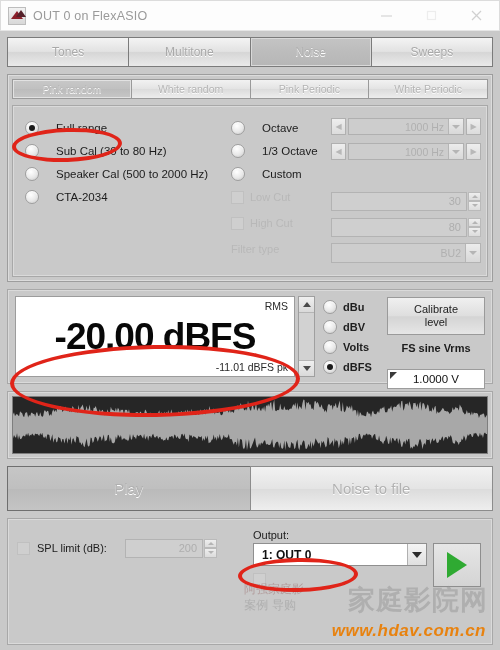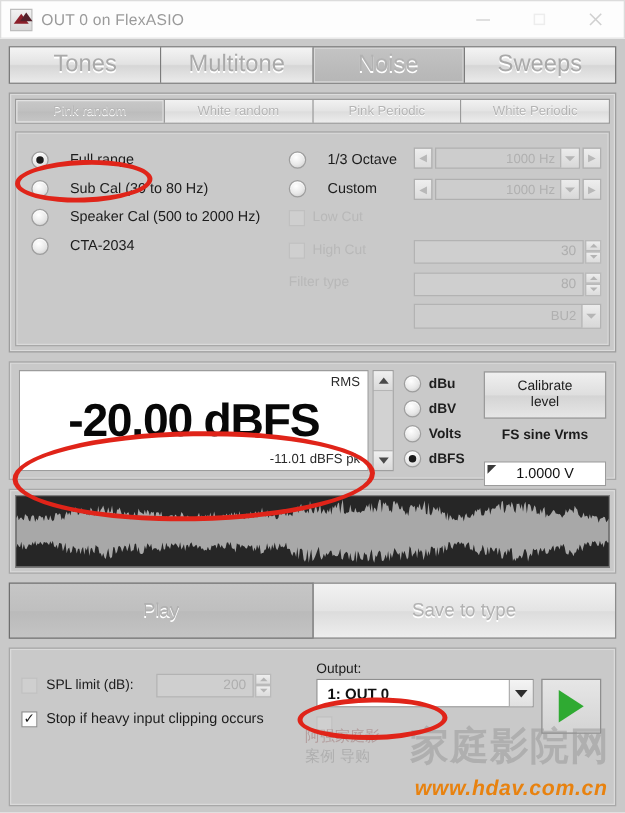--- a/index.html
+++ b/index.html
@@ -60,21 +60,21 @@
   }
 
   
   .tabs {
     display: flex; height: 30px; min-height: 30px;
     border: 1px solid #7b7b7b;
     background: #b9b9b9;
   }
   .tab {
     flex: 1; display: flex; align-items: center; justify-content: center;
-    font-size: 19px; color: #a9a9a9;
+    font-size: 12px; color: #a9a9a9;
     background: linear-gradient(#f4f4f4 0%, #e2e2e2 48%, #d6d6d6 52%, #eaeaea 100%);
     border-right: 1px solid #7b7b7b;
     text-shadow: 0 1px 0 #ffffff;
   }
   .tab:last-child { border-right: none; }
   .tab.active {
     background: linear-gradient(#c4c4c4 0%, #bcbcbc 50%, #b6b6b6 100%);
     color: #b2b2b2;
     box-shadow: inset 0 0 0 1px #d9d9d9;
   }
@@ -304,21 +304,21 @@
   
   .anno { position:absolute; border:4px solid #e02419; border-radius:50%; pointer-events:none; }
   #anno-fullrange { left:12px; top:128px; width:110px; height:34px; transform: rotate(-2deg); }
   #anno-level     { left:10px; top:345px; width:290px; height:72px; transform: rotate(-1deg); }
   #anno-output    { left:238px; top:558px; width:120px; height:34px; transform: rotate(-1deg); }
 
   
   .wm { position:absolute; pointer-events:none; }
   #wm-cn {
     right:4px; bottom:26px;
-    font-size:31px; font-weight:bold; color:rgba(150,150,150,.5);
+    font-size:27px; font-weight:bold; color:rgba(150,150,150,.5);
     letter-spacing:1px; font-family:Liberation Serif, serif;
   }
   #wm-url {
     right:6px; bottom:3px;
     font-size:17px; font-weight:bold; font-style:italic; color:#e8820f;
     letter-spacing:.5px;
   }
   #wm-small1 { right:188px; bottom:46px; font-size:12px; color:rgba(160,120,120,.55); font-family:"DejaVu Sans", sans-serif; }
   #wm-small2 { right:196px; bottom:30px; font-size:12px; color:rgba(150,150,150,.5); font-family:"DejaVu Sans", sans-serif; }
 </style>
@@ -383,20 +383,24 @@
             <span class="rb"></span>
             <span class="rlabel">Speaker Cal (500 to 2000 Hz)</span>
           </div>
           <div class="radio-row">
             <span class="rb"></span>
             <span class="rlabel">CTA-2034</span>
           </div>
         </div>
 
         <div class="col-mid">
+          <div class="radio-row">
+            <span class="rb"></span>
+            <span class="rlabel">Octave</span>
+          </div>
           <div class="radio-row">
             <span class="rb"></span>
             <span class="rlabel">1/3 Octave</span>
           </div>
           <div class="radio-row">
             <span class="rb"></span>
             <span class="rlabel">Custom</span>
           </div>
           <div class="cutrow">
             <span class="chk"></span>
@@ -523,42 +527,38 @@
     </div>
 
     <div class="wavewrap">
       <svg class="wave" viewBox="0 0 470 54" preserveAspectRatio="none">
         <path id="wavepath" fill="#a8a8a8" d="M0,16.90 L1,14.60 L2,18.56 L3,16.87 L4,16.44 L5,17.70 L6,18.58 L7,13.70 L8,14.88 L9,15.46 L10,18.44 L11,19.46 L12,15.65 L13,14.74 L14,14.98 L15,19.80 L16,17.09 L17,18.64 L18,15.09 L19,15.17 L20,16.31 L21,16.06 L22,19.00 L23,15.11 L24,14.77 L25,18.01 L26,18.37 L27,14.70 L28,18.09 L29,19.22 L30,18.18 L31,13.10 L32,12.95 L33,14.63 L34,13.30 L35,13.69 L36,18.39 L37,16.42 L38,18.18 L39,14.07 L40,11.76 L41,14.53 L42,12.27 L43,14.81 L44,9.96 L45,12.13 L46,11.61 L47,8.58 L48,9.94 L49,14.57 L50,13.28 L51,9.83 L52,9.52 L53,12.88 L54,13.66 L55,13.25 L56,14.20 L57,13.61 L58,14.81 L59,8.71 L60,10.19 L61,14.29 L62,14.82 L63,13.94 L64,15.10 L65,7.36 L66,13.12 L67,10.36 L68,9.21 L69,7.19 L70,10.57 L71,14.13 L72,12.59 L73,8.47 L74,12.71 L75,11.80 L76,7.18 L77,14.16 L78,12.59 L79,16.18 L80,10.30 L81,10.51 L82,8.59 L83,11.68 L84,14.77 L85,15.39 L86,11.80 L87,14.38 L88,12.96 L89,12.32 L90,15.43 L91,17.93 L92,14.49 L93,14.75 L94,11.90 L95,17.35 L96,15.85 L97,9.40 L98,12.03 L99,12.46 L100,13.09 L101,14.07 L102,10.43 L103,13.93 L104,10.44 L105,11.81 L106,14.88 L107,11.97 L108,12.66 L109,11.96 L110,17.47 L111,12.45 L112,12.25 L113,12.56 L114,15.09 L115,11.73 L116,16.98 L117,16.74 L118,18.36 L119,15.10 L120,18.18 L121,15.68 L122,14.81 L123,14.71 L124,14.67 L125,17.77 L126,14.04 L127,14.77 L128,17.82 L129,16.14 L130,16.37 L131,12.12 L132,13.26 L133,15.86 L134,17.90 L135,16.08 L136,14.89 L137,16.11 L138,19.15 L139,15.80 L140,18.83 L141,16.40 L142,17.82 L143,18.89 L144,15.07 L145,12.75 L146,17.55 L147,14.81 L148,15.62 L149,18.18 L150,14.08 L151,17.53 L152,14.22 L153,16.39 L154,12.46 L155,17.97 L156,16.21 L157,11.79 L158,16.31 L159,16.78 L160,16.22 L161,17.13 L162,14.95 L163,16.88 L164,14.09 L165,14.79 L166,14.98 L167,13.29 L168,16.29 L169,13.97 L170,14.74 L171,12.54 L172,17.67 L173,12.14 L174,14.73 L175,13.06 L176,17.33 L177,11.31 L178,16.55 L179,14.13 L180,16.90 L181,17.40 L182,16.85 L183,12.87 L184,17.26 L185,16.40 L186,11.79 L187,15.01 L188,16.97 L189,12.94 L190,11.66 L191,17.05 L192,11.43 L193,15.34 L194,13.21 L195,8.73 L196,15.29 L197,13.82 L198,15.90 L199,10.60 L200,16.82 L201,14.38 L202,15.15 L203,15.48 L204,14.92 L205,14.38 L206,17.47 L207,17.71 L208,16.31 L209,11.38 L210,14.26 L211,13.56 L212,10.31 L213,13.08 L214,15.16 L215,12.29 L216,15.29 L217,13.64 L218,14.54 L219,15.35 L220,10.07 L221,10.83 L222,10.14 L223,7.69 L224,13.08 L225,8.11 L226,5.79 L227,11.46 L228,9.19 L229,12.39 L230,12.96 L231,10.99 L232,13.22 L233,3.46 L234,9.51 L235,12.49 L236,13.23 L237,8.55 L238,8.06 L239,12.77 L240,10.67 L241,5.42 L242,13.60 L243,11.61 L244,9.79 L245,12.29 L246,13.77 L247,10.16 L248,12.57 L249,8.65 L250,14.20 L251,7.70 L252,9.17 L253,6.59 L254,9.33 L255,5.71 L256,4.86 L257,13.56 L258,6.50 L259,2.33 L260,12.98 L261,13.69 L262,12.54 L263,12.79 L264,12.02 L265,6.38 L266,11.80 L267,12.03 L268,12.55 L269,8.79 L270,12.16 L271,12.48 L272,11.73 L273,12.98 L274,11.79 L275,11.16 L276,11.64 L277,9.06 L278,6.70 L279,8.74 L280,5.41 L281,12.02 L282,5.14 L283,12.64 L284,8.69 L285,9.60 L286,11.87 L287,5.93 L288,2.49 L289,2.83 L290,12.55 L291,4.65 L292,6.27 L293,4.55 L294,7.46 L295,6.92 L296,11.49 L297,10.88 L298,12.81 L299,4.29 L300,3.74 L301,6.52 L302,4.48 L303,6.77 L304,9.96 L305,9.99 L306,7.09 L307,11.02 L308,11.56 L309,14.45 L310,12.20 L311,15.21 L312,8.64 L313,6.81 L314,7.18 L315,8.56 L316,7.36 L317,12.42 L318,7.87 L319,9.08 L320,5.53 L321,10.27 L322,10.46 L323,6.87 L324,3.37 L325,13.50 L326,14.07 L327,4.88 L328,13.77 L329,14.82 L330,12.26 L331,8.11 L332,9.55 L333,10.86 L334,8.43 L335,12.00 L336,7.76 L337,14.20 L338,12.01 L339,12.97 L340,12.56 L341,18.25 L342,12.36 L343,19.18 L344,14.49 L345,15.80 L346,18.12 L347,17.00 L348,18.43 L349,18.14 L350,18.74 L351,14.05 L352,14.62 L353,16.74 L354,15.50 L355,19.44 L356,14.81 L357,13.11 L358,16.20 L359,16.39 L360,16.82 L361,14.85 L362,13.44 L363,15.65 L364,10.50 L365,12.08 L366,10.08 L367,10.73 L368,9.04 L369,14.73 L370,14.77 L371,14.75 L372,10.97 L373,11.43 L374,10.64 L375,8.28 L376,14.20 L377,10.10 L378,9.17 L379,9.68 L380,9.40 L381,7.44 L382,7.21 L383,5.78 L384,11.01 L385,4.17 L386,3.60 L387,13.18 L388,11.10 L389,6.60 L390,7.02 L391,5.86 L392,8.60 L393,4.20 L394,6.88 L395,11.36 L396,12.88 L397,5.80 L398,6.02 L399,5.61 L400,9.82 L401,5.95 L402,11.91 L403,6.19 L404,4.28 L405,13.23 L406,6.20 L407,5.89 L408,7.40 L409,11.93 L410,10.58 L411,6.92 L412,8.48 L413,13.91 L414,12.94 L415,14.28 L416,9.91 L417,13.36 L418,9.63 L419,8.33 L420,16.50 L421,13.74 L422,15.45 L423,14.78 L424,13.72 L425,12.21 L426,10.59 L427,11.27 L428,13.39 L429,13.47 L430,13.97 L431,13.74 L432,14.63 L433,16.49 L434,15.05 L435,14.34 L436,10.00 L437,12.75 L438,11.61 L439,9.48 L440,10.73 L441,10.71 L442,13.15 L443,7.24 L444,9.25 L445,10.26 L446,14.23 L447,15.44 L448,16.80 L449,15.86 L450,12.49 L451,15.91 L452,15.05 L453,15.31 L454,17.83 L455,13.96 L456,17.33 L457,14.84 L458,15.33 L459,15.63 L460,15.31 L461,16.30 L462,20.36 L463,17.54 L464,16.96 L465,16.83 L466,15.88 L467,16.23 L468,20.01 L469,18.88 L470,17.19 L470,35.65 L469,35.77 L468,34.19 L467,35.13 L466,39.45 L465,36.00 L464,37.58 L463,34.41 L462,38.11 L461,38.09 L460,36.13 L459,34.54 L458,35.47 L457,34.78 L456,38.66 L455,38.30 L454,35.82 L453,35.43 L452,37.70 L451,35.88 L450,38.74 L449,42.40 L448,39.06 L447,37.23 L446,41.80 L445,40.01 L444,43.45 L443,43.44 L442,46.32 L441,43.92 L440,43.00 L439,41.36 L438,45.00 L437,44.81 L436,43.97 L435,39.07 L434,36.57 L433,39.03 L432,37.29 L431,41.09 L430,38.74 L429,38.57 L428,39.18 L427,42.66 L426,37.90 L425,39.35 L424,41.65 L423,40.71 L422,43.74 L421,44.46 L420,43.98 L419,39.66 L418,41.82 L417,42.55 L416,39.74 L415,41.77 L414,45.87 L413,40.76 L412,41.38 L411,41.48 L410,40.38 L409,46.33 L408,44.26 L407,46.08 L406,50.41 L405,43.87 L404,40.83 L403,41.00 L402,45.04 L401,47.94 L400,46.00 L399,45.63 L398,48.30 L397,47.48 L396,49.99 L395,47.91 L394,49.95 L393,40.14 L392,40.40 L391,43.37 L390,40.52 L389,45.75 L388,42.18 L387,43.81 L386,48.03 L385,47.99 L384,42.68 L383,39.74 L382,45.24 L381,39.66 L380,40.22 L379,42.74 L378,41.73 L377,39.78 L376,39.57 L375,44.95 L374,38.93 L373,45.18 L372,45.09 L371,40.42 L370,37.41 L369,41.69 L368,42.61 L367,45.55 L366,43.74 L365,42.72 L364,42.48 L363,37.13 L362,42.05 L361,40.98 L360,41.00 L359,35.50 L358,36.19 L357,37.49 L356,40.19 L355,36.49 L354,36.63 L353,35.48 L352,37.19 L351,35.08 L350,35.72 L349,37.41 L348,36.08 L347,37.41 L346,40.64 L345,39.42 L344,35.59 L343,35.33 L342,40.80 L341,41.94 L340,37.49 L339,44.43 L338,38.25 L337,39.88 L336,39.65 L335,45.63 L334,39.11 L333,46.70 L332,39.95 L331,40.30 L330,38.94 L329,38.93 L328,45.74 L327,42.21 L326,46.52 L325,40.44 L324,45.75 L323,49.33 L322,43.19 L321,41.49 L320,43.43 L319,39.89 L318,47.87 L317,41.62 L316,43.69 L315,44.80 L314,46.61 L313,40.03 L312,38.51 L311,47.33 L310,48.76 L309,45.55 L308,42.08 L307,44.63 L306,42.15 L305,49.54 L304,43.62 L303,45.14 L302,43.58 L301,41.67 L300,39.84 L299,44.45 L298,47.69 L297,43.49 L296,50.13 L295,42.19 L294,48.13 L293,44.99 L292,48.41 L291,50.23 L290,49.59 L289,42.98 L288,41.80 L287,43.59 L286,46.90 L285,45.45 L284,51.29 L283,48.84 L282,40.92 L281,43.67 L280,49.00 L279,50.38 L278,44.92 L277,44.84 L276,43.19 L275,49.00 L274,49.05 L273,47.99 L272,44.57 L271,42.26 L270,51.30 L269,41.84 L268,48.99 L267,50.13 L266,48.96 L265,43.70 L264,49.06 L263,43.94 L262,42.87 L261,43.65 L260,44.99 L259,48.91 L258,48.30 L257,40.55 L256,44.21 L255,46.14 L254,46.38 L253,46.07 L252,45.20 L251,46.11 L250,42.04 L249,42.05 L248,44.01 L247,45.23 L246,43.70 L245,46.94 L244,44.32 L243,47.71 L242,48.96 L241,45.92 L240,38.94 L239,41.41 L238,44.16 L237,46.62 L236,48.88 L235,49.97 L234,40.82 L233,45.86 L232,51.38 L231,40.79 L230,48.16 L229,50.46 L228,48.86 L227,41.55 L226,40.38 L225,40.87 L224,48.74 L223,39.39 L222,46.85 L221,43.39 L220,43.07 L219,46.02 L218,43.96 L217,40.77 L216,40.59 L215,40.64 L214,35.63 L213,38.48 L212,39.46 L211,38.59 L210,39.28 L209,36.41 L208,39.51 L207,41.65 L206,39.99 L205,35.71 L204,40.55 L203,37.29 L202,42.10 L201,38.31 L200,40.93 L199,36.21 L198,41.01 L197,41.23 L196,43.74 L195,43.78 L194,44.49 L193,37.15 L192,40.63 L191,37.41 L190,42.11 L189,39.55 L188,42.57 L187,37.64 L186,38.70 L185,38.66 L184,37.56 L183,40.31 L182,40.05 L181,38.76 L180,38.33 L179,37.55 L178,39.64 L177,36.94 L176,37.27 L175,36.24 L174,43.41 L173,40.33 L172,40.66 L171,39.75 L170,35.21 L169,38.03 L168,35.43 L167,35.82 L166,39.91 L165,40.49 L164,39.51 L163,37.53 L162,39.74 L161,36.85 L160,36.20 L159,40.38 L158,37.63 L157,37.76 L156,38.64 L155,38.07 L154,41.62 L153,41.35 L152,38.87 L151,41.82 L150,41.36 L149,42.09 L148,40.19 L147,40.90 L146,38.41 L145,38.71 L144,40.54 L143,37.34 L142,38.04 L141,39.21 L140,38.51 L139,35.48 L138,36.71 L137,39.76 L136,37.38 L135,37.81 L134,42.16 L133,37.11 L132,39.31 L131,41.05 L130,35.53 L129,39.96 L128,38.54 L127,37.00 L126,36.29 L125,37.90 L124,37.51 L123,36.24 L122,40.69 L121,38.71 L120,38.68 L119,35.86 L118,41.05 L117,40.89 L116,35.73 L115,40.65 L114,42.78 L113,40.90 L112,41.49 L111,40.11 L110,40.07 L109,40.28 L108,41.81 L107,36.58 L106,39.29 L105,37.60 L104,36.22 L103,40.88 L102,37.95 L101,43.47 L100,44.58 L99,44.48 L98,43.94 L97,39.08 L96,43.07 L95,36.47 L94,36.93 L93,41.73 L92,41.93 L91,42.84 L90,36.12 L89,39.58 L88,42.34 L87,38.68 L86,37.93 L85,40.55 L84,43.09 L83,39.67 L82,38.41 L81,38.74 L80,42.89 L79,44.35 L78,39.63 L77,39.11 L76,46.63 L75,48.00 L74,46.46 L73,40.08 L72,43.76 L71,48.34 L70,47.33 L69,43.70 L68,46.58 L67,43.98 L66,44.16 L65,39.09 L64,38.68 L63,37.66 L62,44.05 L61,42.80 L60,39.77 L59,40.54 L58,46.05 L57,37.90 L56,41.80 L55,39.70 L54,45.12 L53,39.16 L52,40.65 L51,44.75 L50,40.54 L49,40.45 L48,44.13 L47,40.10 L46,39.61 L45,38.27 L44,42.82 L43,43.91 L42,39.60 L41,40.71 L40,44.01 L39,35.93 L38,39.68 L37,42.52 L36,36.68 L35,36.19 L34,36.10 L33,40.69 L32,37.50 L31,39.49 L30,38.55 L29,34.41 L28,36.80 L27,34.72 L26,37.63 L25,36.38 L24,35.49 L23,35.93 L22,35.17 L21,37.63 L20,36.48 L19,35.16 L18,37.09 L17,36.33 L16,38.10 L15,34.59 L14,37.35 L13,35.22 L12,38.01 L11,37.50 L10,37.08 L9,39.05 L8,40.85 L7,40.26 L6,36.77 L5,41.24 L4,35.04 L3,39.37 L2,38.59 L1,36.61 L0,39.95 Z"></path>
       </svg>
     </div>
 
     <div class="actionrow">
       <div class="actbtn pressed">Play</div>
-      <div class="actbtn">Save to type</div>
+      <div class="actbtn">Noise to file</div>
     </div>
 
     <div class="bottom">
       <div class="bl">
         <div class="splrow">
           <span class="chk"></span>
           <span class="spllab">SPL limit (dB):</span>
           <span class="splfield">200</span>
           <span class="spin">
             <div>
                 <i class="up"></i>
               </div>
             <div>
                 <i class="dn"></i>
               </div>
           </span>
         </div>
-        <div class="cliprow">
-          <span class="chk on"></span>
-          <span class="cliplab">Stop if heavy input clipping occurs</span>
-        </div>
       </div>
       <div class="br">
         <div class="outlabel">Output:</div>
         <div class="outrow">
           <div class="outcombo">
             <span>1: OUT 0</span>
             <span class="caret2">
                 <i></i>
               </span>
           </div>

